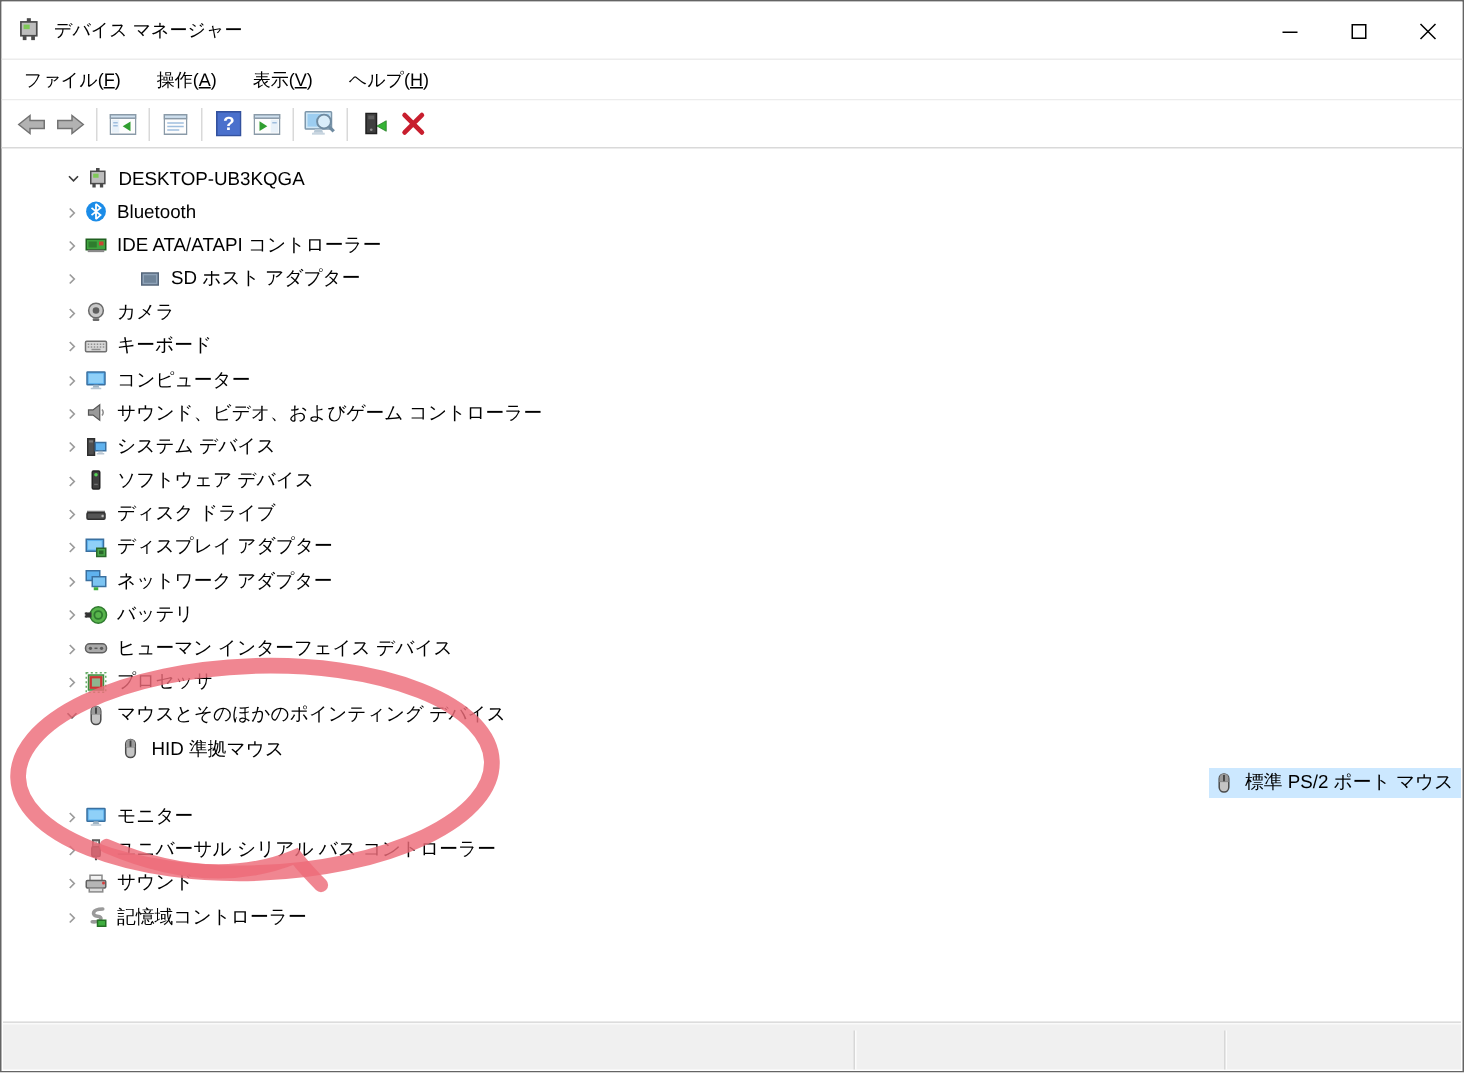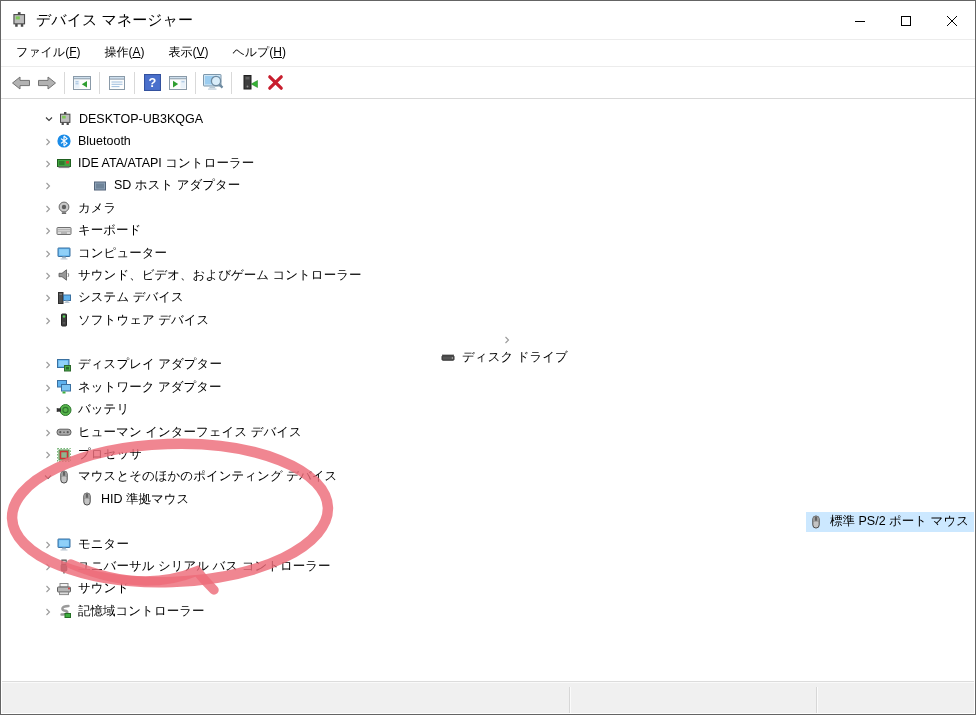--- a/index.html
+++ b/index.html
@@ -10,27 +10,27 @@
     position:relative; width:976px; height:715px;
     background:#fff; border:1px solid #646464; overflow:hidden;
   }
 
   
   .titlebar {
     height:39px; display:flex; align-items:center; padding-left:9px;
     background:#ffffff; border-bottom:1px solid #ececec;
   }
   .titlebar .app-icon { width:18px; height:18px; margin-right:8px; flex:0 0 auto; }
-  .titlebar .title { font-size:15px; color:#000; }
+  .titlebar .title { font-size:12px; color:#000; }
   .caption-buttons { position:absolute; top:0; right:0; height:39px; display:flex; }
   .caption-btn { width:46px; height:39px; display:flex; align-items:center; justify-content:center; background:transparent; }
 
   
   .menubar {
-    height:27px; display:flex; align-items:flex-start; padding-left:7px;
+    height:27px; display:flex; align-items:center; padding-left:7px;
     background:#ffffff; border-bottom:1px solid #ececec;
   }
   .menu-item { padding:4px 8px; margin-right:8px; color:#000; cursor:default; }
   .menu-item u { text-decoration:underline; }
 
   
   .toolbar {
     height:32px; display:flex; align-items:center; padding-left:7px;
     background:#ffffff; border-bottom:1px solid #d9d9d9;
   }
@@ -366,21 +366,21 @@
           <span class="dev-icon">
             <svg width="16" height="16" viewBox="0 0 16 16">
               <rect x="5.5" y="2" width="5" height="12" rx="0.8" fill="#3f3f3f" stroke="#242424"></rect>
               <circle cx="8" cy="4.5" r="1.2" fill="#55d455"></circle>
               <rect x="6.8" y="10.5" width="2.4" height="0.9" fill="#6f6f6f"></rect>
             </svg>
           </span>
           <span class="row-label">ソフトウェア デバイス</span>
         </span>
       </div>
-      <div class="tree-row" style="padding-left: 37px; flex-direction: column;">
+      <div class="tree-row" style="padding-left: 37px;">
         <span class="chevron">
           <svg width="12" height="12" viewBox="0 0 16 16">
             <polyline points="6,4 10,8 6,12" fill="none" stroke="#9b9b9b" stroke-width="1.5"></polyline>
           </svg>
         </span>
         <span class="row-content">
           <span class="dev-icon">
             <svg width="16" height="16" viewBox="0 0 16 16">
               <rect x="2" y="5.5" width="12" height="1.8" fill="#7a7a7a"></rect>
               <rect x="2" y="6.8" width="12" height="4.4" rx="0.8" fill="#555555" stroke="#303030"></rect>

